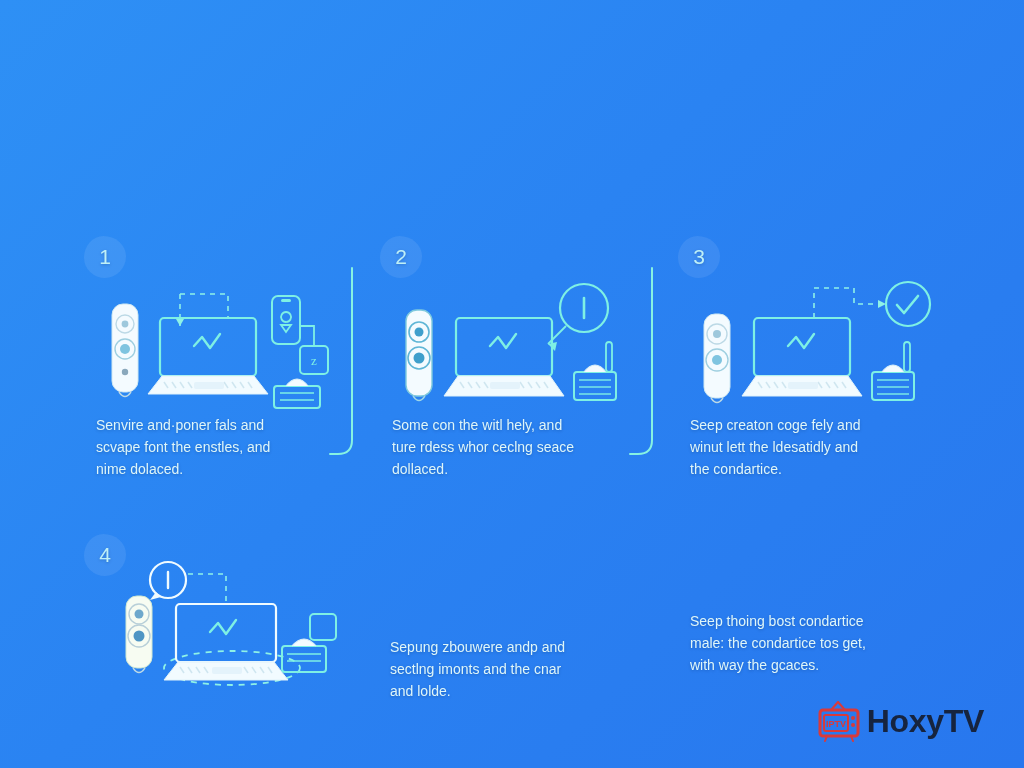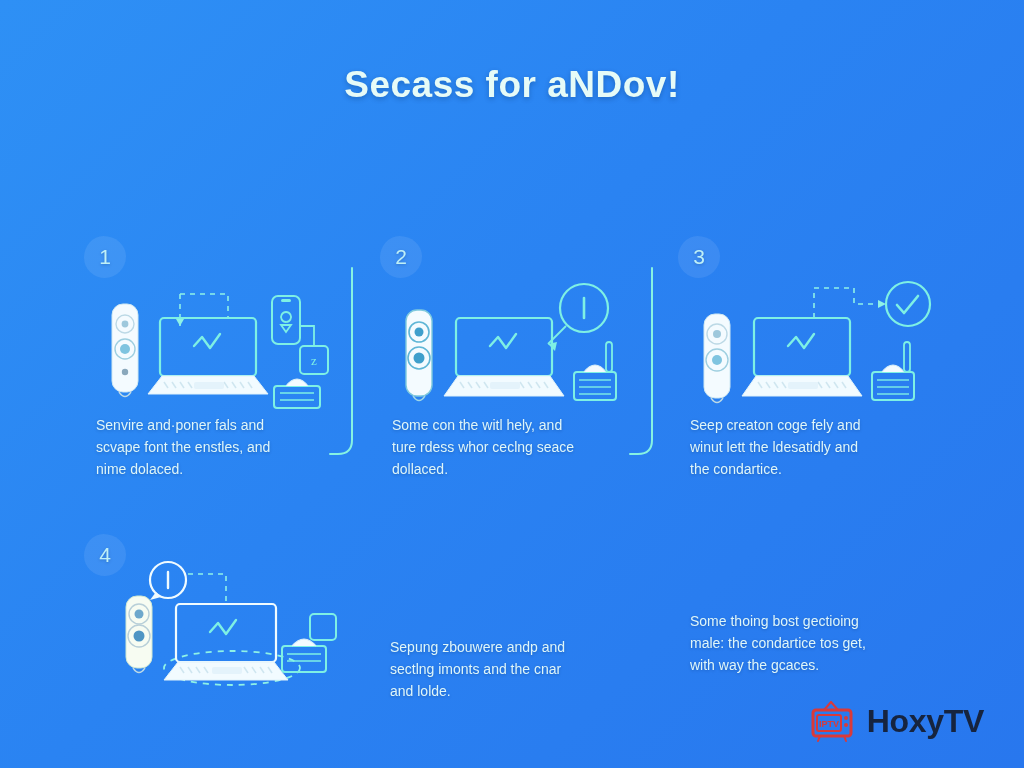--- a/index.html
+++ b/index.html
@@ -38,33 +38,32 @@
     width:230px;
   }
   .desc span { display:block; }
 
   
   .divider { position:absolute; }
 
   
   .logo {
     position:absolute; right:40px; bottom:26px;
-    display:flex; align-items:center; gap:12px;
+    display:flex; align-items:center; gap:5px;
   }
   .logo-text {
     font-size:32px; font-weight:bold; color:#16243f; letter-spacing:-.3px;
   }
   svg { display:block; overflow:visible; }
 </style>
 </head>
 <body>
 
 <div id="stage">
 
-  <div class="title">Secass for aNDov!</div>
 
   <div class="divider" style="left:330px;top:268px;">
     <svg width="40" height="192" viewBox="0 0 40 192">
       <path d="M22 0 L22 172 Q22 186 8 186 L0 186" fill="none" stroke="#86f2e2" stroke-width="2" stroke-linecap="round"></path>
     </svg>
   </div>
 
   <div class="divider" style="left:630px;top:268px;">
     <svg width="40" height="192" viewBox="0 0 40 192">
       <path d="M22 0 L22 172 Q22 186 8 186 L0 186" fill="none" stroke="#86f2e2" stroke-width="2" stroke-linecap="round"></path>
@@ -277,21 +276,21 @@
     </div>
   </div>
 
   <div class="desc" style="left:390px;top:636px;width:250px;">
     <span>Sepung zbouwere andp and</span>
     <span>sectlng imonts and the cnar</span>
     <span>and lolde.</span>
   </div>
 
   <div class="desc" style="left:690px;top:610px;width:250px;">
-    <span>Some thoing bost gectioing</span>
+    <span>Seep thoing bost condartice</span>
     <span>male: the condartice tos get,</span>
     <span>with way the gcaces.</span>
   </div>
 
   <div class="logo">
     <span>
       <svg width="46" height="42" viewBox="0 0 46 42">
 
         <path d="M15 10 L22 2 M29 10 L22 2" fill="none" stroke="#d93a3a" stroke-width="2" stroke-linecap="round"></path>
 

